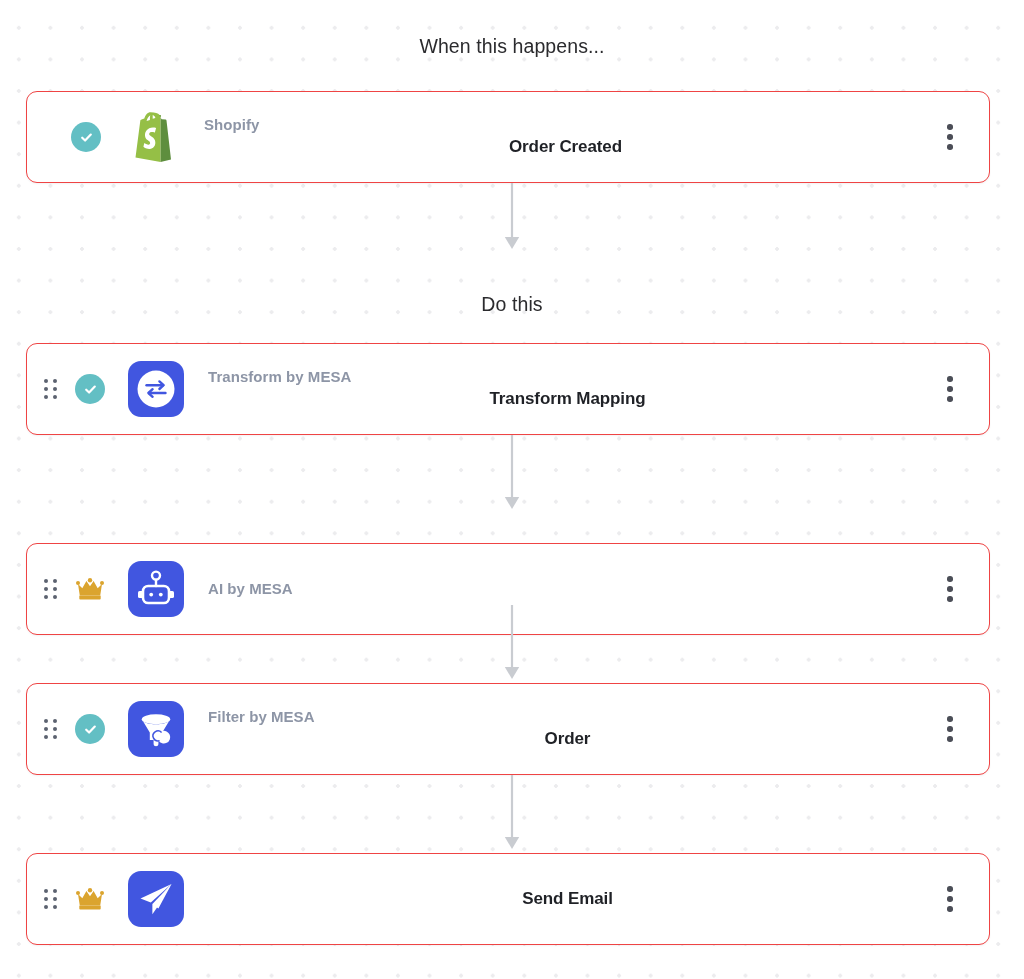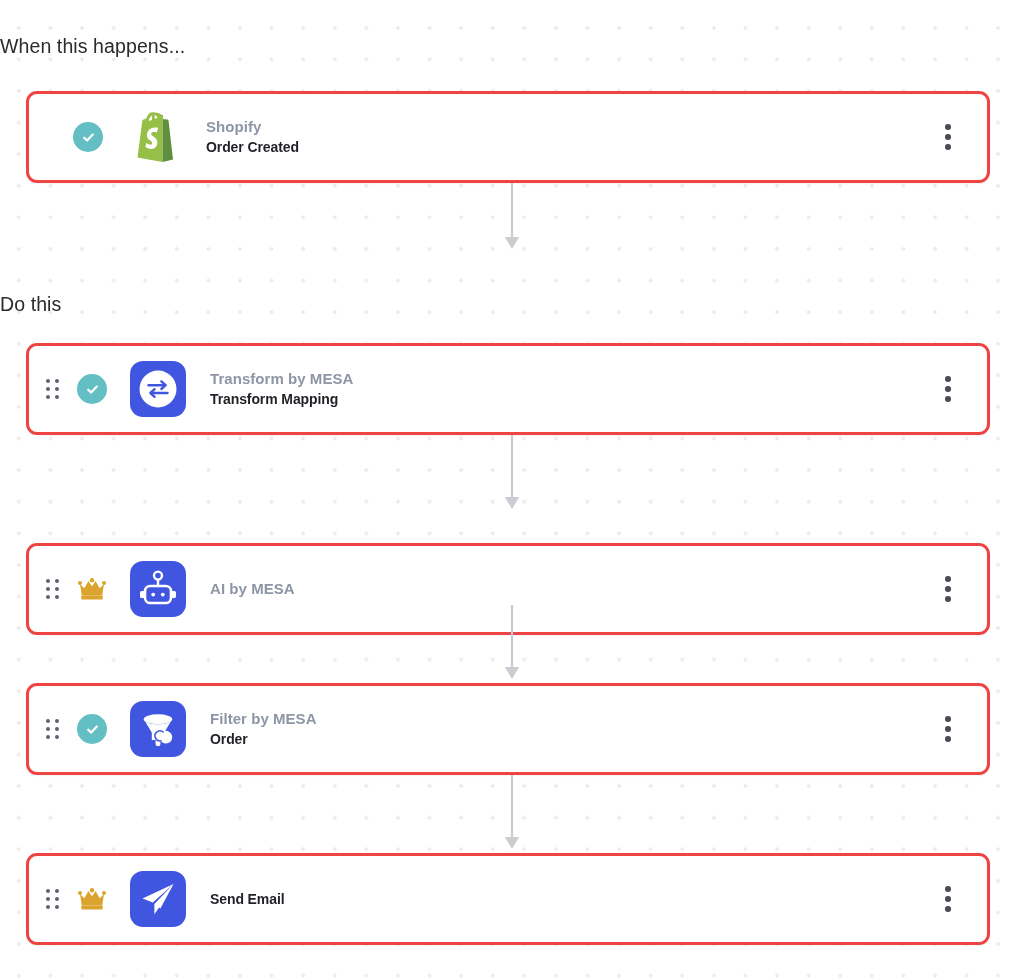--- a/index.html
+++ b/index.html
@@ -22,37 +22,38 @@
     position: relative;
     width: 1024px;
     height: 979px;
   }
 
   
   .section-label {
     position: absolute;
     left: 0;
     width: 1024px;
+    text-align: center;
     font-size: 19.5px;
     color: #2b2b2e;
     font-weight: 400;
     letter-spacing: 0.1px;
   }
   #label-trigger { top: 35px; }
   #label-action  { top: 276px; margin-top: 17px; }
 
   
   .card {
     position: absolute;
     left: 26px;
     width: 964px;
     height: 92px;
     background: #ffffff;
     border-radius: 11px;
-    border: 3px solid #ef4444;
+    border: 1px solid #ef4444;
     box-shadow: 0 1px 2px rgba(16, 24, 40, 0.05);
     display: flex;
     align-items: center;
     box-sizing: border-box;
   }
 
   
   .drag-handle {
     width: 30px;
     margin-left: 8px;
@@ -131,27 +132,28 @@
   }
   .app-name {
     font-size: 15px;
     font-weight: 700;
     color: #8d95a6;
     line-height: 1.3;
     letter-spacing: 0.05px;
     white-space: nowrap;
   }
   .action-name {
-    font-size: 14px;
+    font-size: 17px;
     font-weight: 700;
     color: #1f2126;
     line-height: 1.35;
     letter-spacing: -0.1px;
     white-space: nowrap;
     margin-top: 1px;
+    text-align: center;
   }
 
   
   .kebab {
     flex: 0 0 auto;
     width: 46px;
     height: 46px;
     margin-right: 16px;
     display: flex;
     flex-direction: column;

